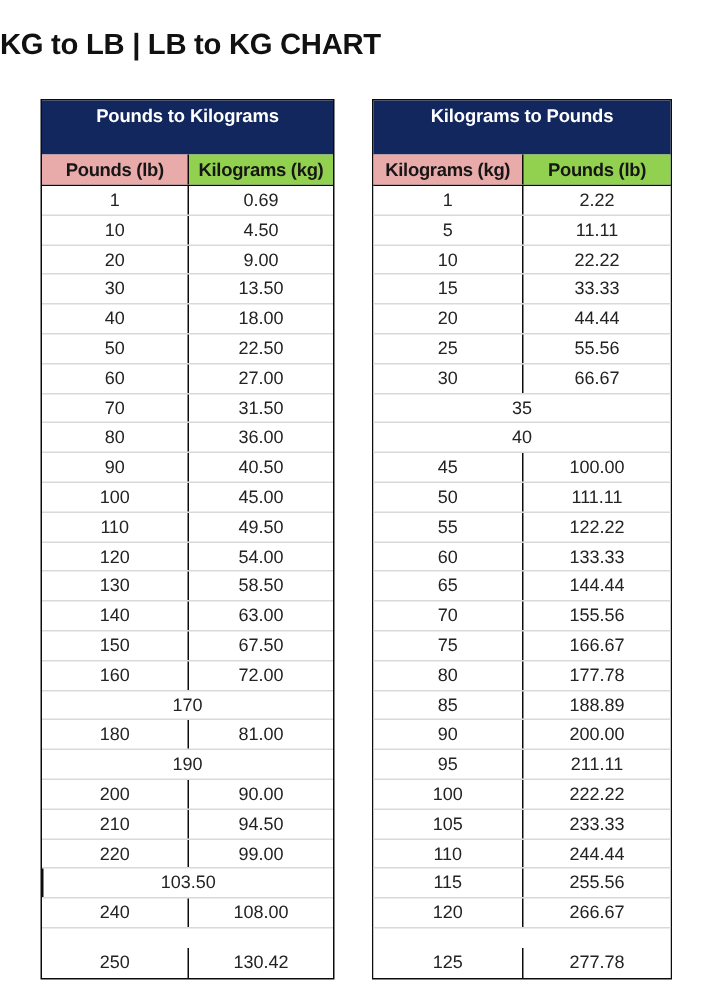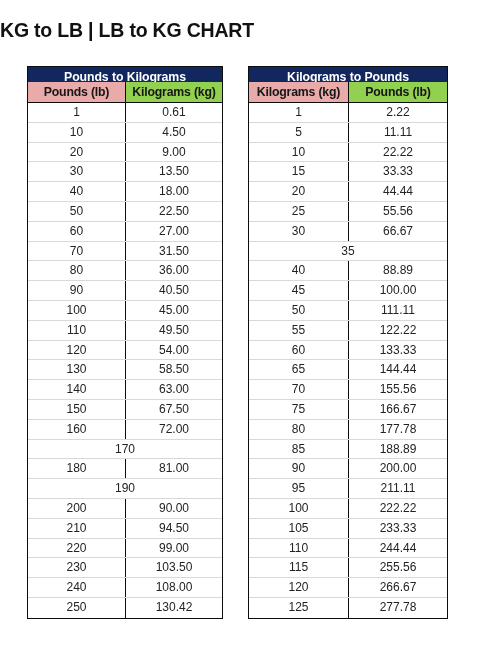--- a/index.html
+++ b/index.html
@@ -37,21 +37,21 @@
   .conv-table {
     position: absolute;
     top: 66px;
     border: 1.6px solid #0c0c0c;
     background: #ffffff;
   }
   #table-left  { left: 27px;  width: 196px; }
   #table-right { left: 248px; width: 200px; }
 
   .tbl-title {
-    height: 15px;
+    height: 36px;
     line-height: 20px;
     background: #12275d;
     color: #ffffff;
     font-size: 12.3px;
     font-weight: bold;
     text-align: center;
     white-space: nowrap;
     letter-spacing: -0.1px;
   }
 
@@ -74,21 +74,21 @@
   .hdr-cell.c-from { background: #e9aaaa; }
   .hdr-cell.c-to   { background: #92d14f; border-left: 1.6px solid #0c0c0c; }
 
   .tbl-body { background: #ffffff; }
 
   .data-row {
     display: flex;
     height: 19.8px;
     border-bottom: 1px solid #d9d9d9;
   }
-  .data-row:last-child { border-bottom: none; }
+  .data-row:last-child { border-bottom: none; margin-top: 13px; }
 
   .data-cell {
     flex: 1 1 50%;
     line-height: 19.8px;
     text-align: center;
     font-size: 12px;
     color: #232323;
     white-space: nowrap;
     overflow: hidden;
   }
@@ -103,21 +103,21 @@
 
   <div class="conv-table" id="table-left">
     <div class="tbl-title">Pounds to Kilograms</div>
     <div class="hdr-row">
       <div class="hdr-cell c-from">Pounds (lb)</div>
       <div class="hdr-cell c-to">Kilograms (kg)</div>
     </div>
     <div class="tbl-body" id="body-left">
         <div class="data-row">
           <div class="data-cell c-from">1</div>
-          <div class="data-cell c-to">0.61</div>
+          <div class="data-cell c-to">0.69</div>
         </div>
         <div class="data-row">
           <div class="data-cell c-from">10</div>
           <div class="data-cell c-to">4.50</div>
         </div>
         <div class="data-row">
           <div class="data-cell c-from">20</div>
           <div class="data-cell c-to">9.00</div>
         </div>
         <div class="data-row">
@@ -192,21 +192,20 @@
         </div>
         <div class="data-row">
           <div class="data-cell c-from">210</div>
           <div class="data-cell c-to">94.50</div>
         </div>
         <div class="data-row">
           <div class="data-cell c-from">220</div>
           <div class="data-cell c-to">99.00</div>
         </div>
         <div class="data-row">
-          <div class="data-cell c-from">230</div>
           <div class="data-cell c-to">103.50</div>
         </div>
         <div class="data-row">
           <div class="data-cell c-from">240</div>
           <div class="data-cell c-to">108.00</div>
         </div>
         <div class="data-row">
           <div class="data-cell c-from">250</div>
           <div class="data-cell c-to">130.42</div>
         </div>
@@ -246,21 +245,20 @@
         </div>
         <div class="data-row">
           <div class="data-cell c-from">30</div>
           <div class="data-cell c-to">66.67</div>
         </div>
         <div class="data-row">
           <div class="data-cell c-from">35</div>
         </div>
         <div class="data-row">
           <div class="data-cell c-from">40</div>
-          <div class="data-cell c-to">88.89</div>
         </div>
         <div class="data-row">
           <div class="data-cell c-from">45</div>
           <div class="data-cell c-to">100.00</div>
         </div>
         <div class="data-row">
           <div class="data-cell c-from">50</div>
           <div class="data-cell c-to">111.11</div>
         </div>
         <div class="data-row">

